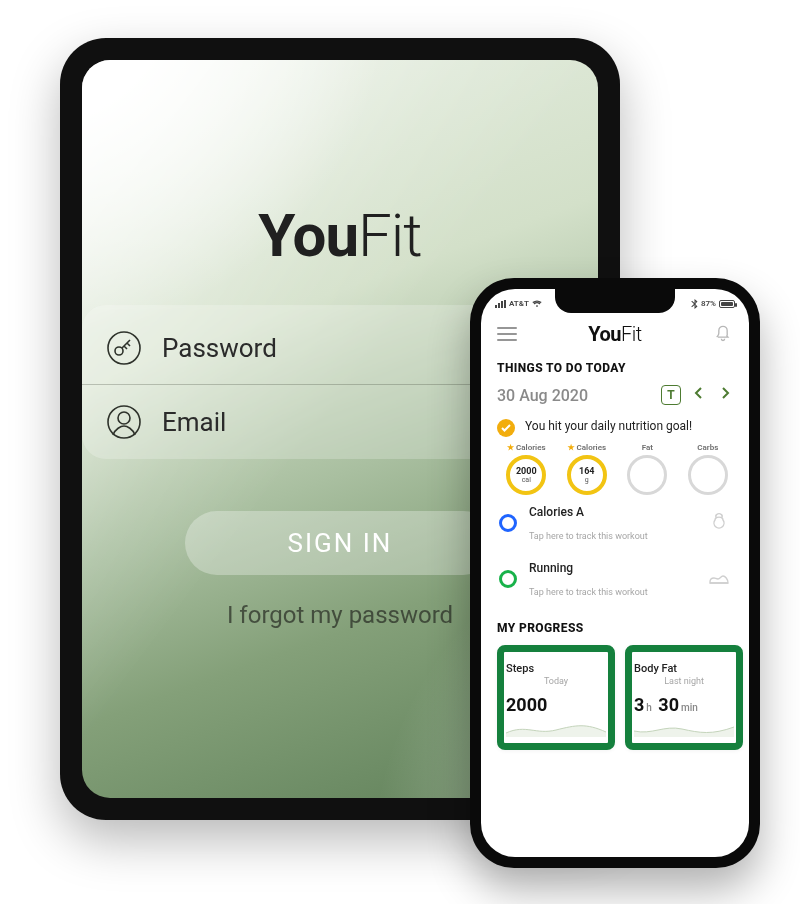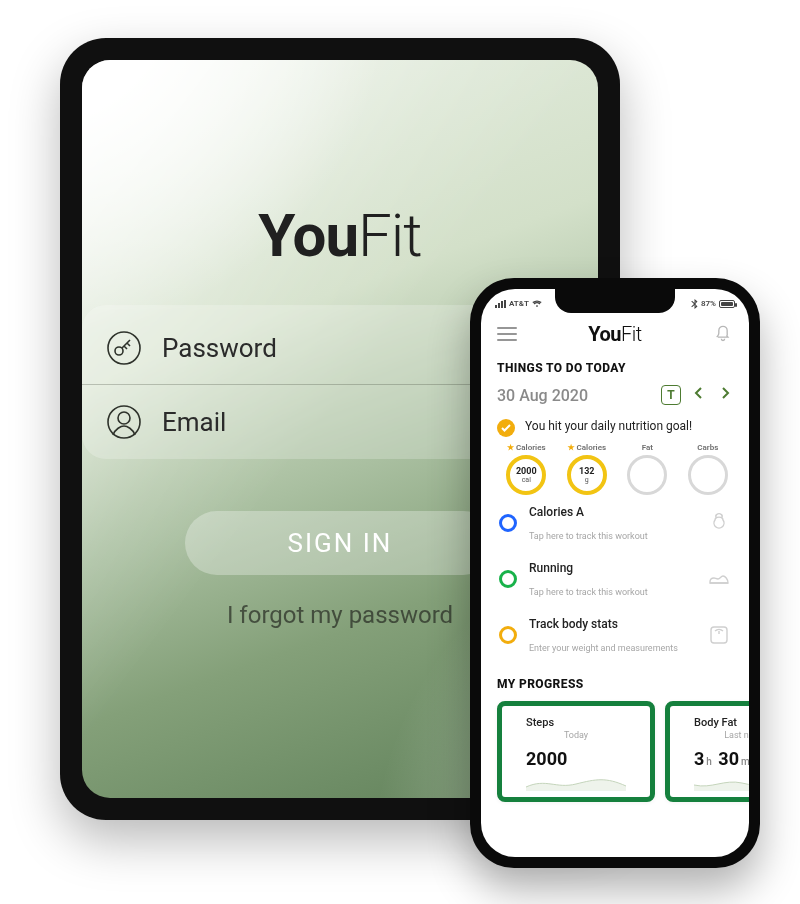--- a/index.html
+++ b/index.html
@@ -267,23 +267,23 @@
     letter-spacing: .4px;
     color: #111;
     margin-top: 14px;
   }
   .prog-row {
     display:flex; gap:10px;
     margin-top:10px;
   }
   .prog-card {
     flex:1; background:#fff;
-    border:5px solid #15803d;
+    border:7px solid #15803d;
     border-radius:8px;
-    padding:10px 24px 2px;
+    padding:10px 2px 2px;
     box-shadow: 0 1px 4px rgba(0,0,0,.05);
   }
   .prog-card .ct { font-size:11px; font-weight:500; color:#222; }
   .prog-card .cs { font-size:9px; color:#a6a6a6; margin-top:1px;text-align:center; }
   .prog-card .cv { font-size:18px; font-weight:700; color:#111; margin-top:8px; }
   .prog-card .cv small { font-size:10px; font-weight:500; color:#888; padding:0 2px; }
   .spark { margin-top:6px; height:16px; }
 
 </style>
 </head>
@@ -410,21 +410,21 @@
             <span class="val">2000</span>
             <span class="unit">cal</span>
           </div>
         </div>
         <div class="nutri">
           <span class="label">
               <span style="color:#f2ad0d">★</span>
               <span>Calories</span>
             </span>
           <div class="ring filled">
-            <span class="val">132</span>
+            <span class="val">164</span>
             <span class="unit">g</span>
           </div>
         </div>
         <div class="nutri">
           <span class="label">Fat</span>
           <div class="ring empty"></div>
         </div>
         <div class="nutri">
           <span class="label">Carbs</span>
           <div class="ring empty"></div>
@@ -450,33 +450,20 @@
           <div class="title">Running</div>
           <div class="sub">Tap here to track this workout</div>
         </span>
         <span class="tic">
           <svg viewBox="0 0 24 24" fill="none" stroke="#cfcfcf" stroke-width="1.4">
               <path d="M3 15c0-2 1-4 4-4 1.5 0 2 1 4 1s3-3 5-3 5 3 5 7H3z"></path>
               <path d="M3 16h18"></path>
             </svg>
         </span>
       </div>
-      <div class="task">
-        <span class="bullet orange"></span>
-        <span class="txt">
-          <div class="title">Track body stats</div>
-          <div class="sub">Enter your weight and measurements</div>
-        </span>
-        <span class="tic">
-          <svg viewBox="0 0 24 24" fill="none" stroke="#cfcfcf" stroke-width="1.4">
-              <rect x="4" y="4" width="16" height="16" rx="3"></rect>
-              <path d="M8 8a6 6 0 0 1 8 0m-4-0v3"></path>
-            </svg>
-        </span>
-      </div>
 
       <div class="progress-title">MY PROGRESS</div>
 
       <div class="prog-row">
         <div class="prog-card">
           <div class="ct">Steps</div>
           <div class="cs">Today</div>
           <div class="cv">2000</div>
           <svg class="spark" viewBox="0 0 100 16" preserveAspectRatio="none">
             <path d="M0 12 C 20 3, 30 14, 50 9 S 80 2, 100 11 V16 H0 Z" fill="#eef3eb"></path>

